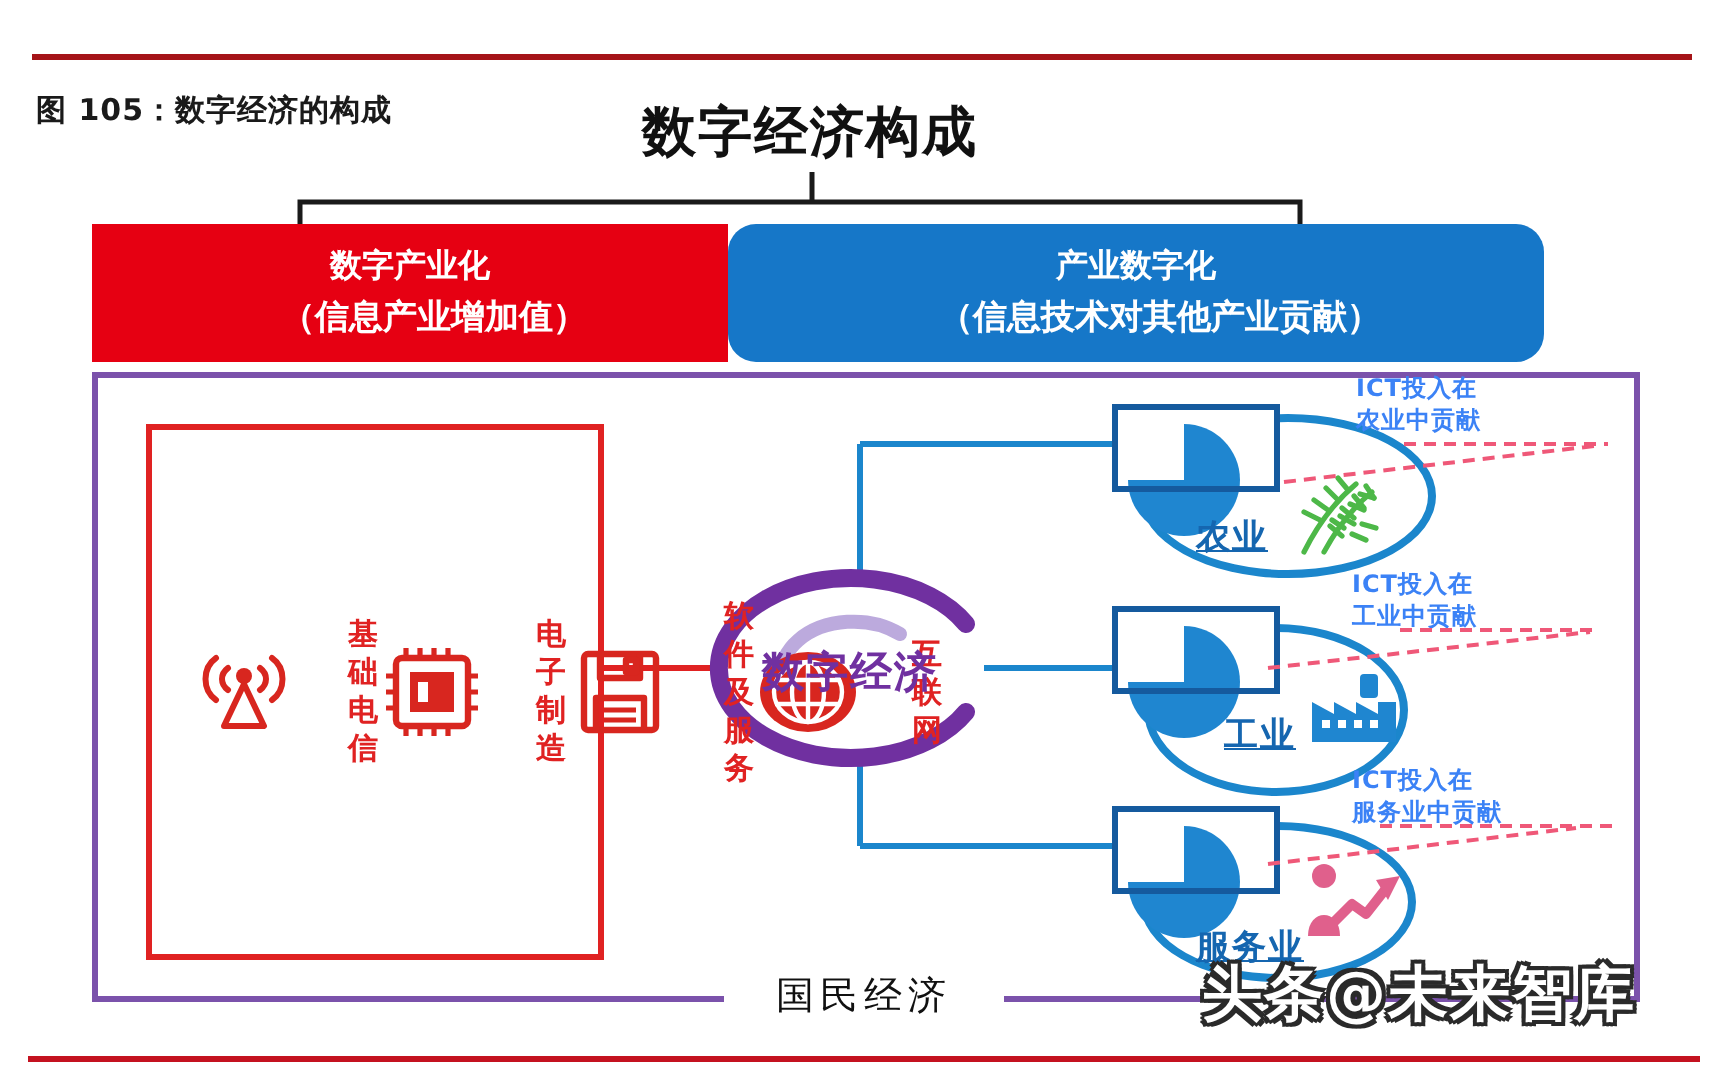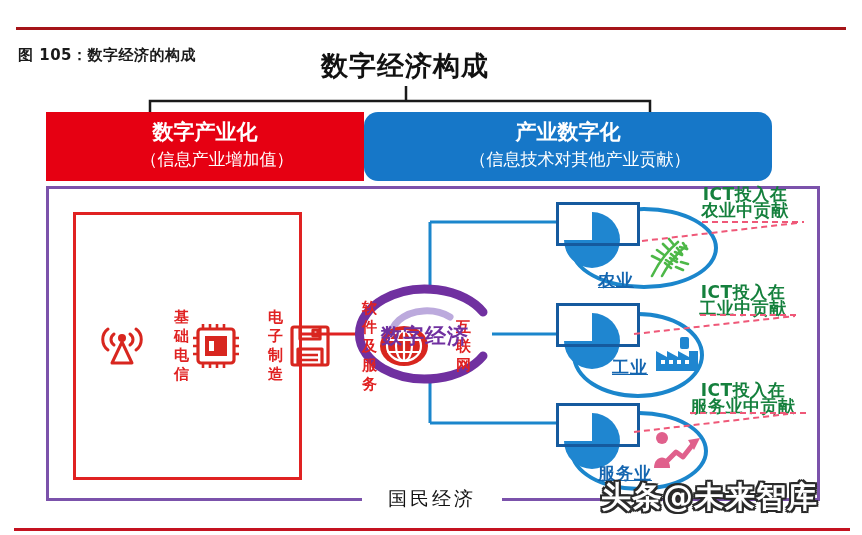--- a/index.html
+++ b/index.html
@@ -9,22 +9,22 @@
   .abs{position:absolute;}
 
   .caption{left:18px;top:6px;font-size:15px;font-weight:bold;color:#1a1a1a;letter-spacing:.5px;margin-top:40px;}
   .caption-rule{left:16px;top:27px;width:830px;height:3px;background:#a51418;}
 
   .main-title{left:270px;top:48px;width:270px;text-align:center;font-size:27px;font-weight:bold;color:#111;letter-spacing:1px;}
 
   .hdr-box{top:112px;height:69px;color:#fff;text-align:center;padding-top:7px;}
   .hdr-red{left:46px;width:318px;background:#e60012;}
   .hdr-blue{left:364px;width:408px;background:#1677c8;border-radius:14px;}
-  .hdr-line1{font-size:21px;font-weight:bold;line-height:27px;}
-  .hdr-line2{font-size:17px;font-weight:normal;line-height:26px;padding-left:24px;}
+  .hdr-line1{font-size:16px;font-weight:bold;line-height:27px;}
+  .hdr-line2{font-size:17px;font-weight:bold;line-height:26px;padding-left:24px;}
 
   .frame{left:46px;top:186px;width:774px;height:315px;border:3px solid #7b52ab;background:#fff;z-index:0;}
 
   .items-box{left:73px;top:212px;width:229px;height:268px;border:3px solid #e02222;background:#fff;z-index:2;
              display:flex;flex-direction:row;justify-content:space-around;padding:8px 0 8px 20px;}
   .item-row{display:flex;align-items:center;gap:26px;}
   .item-icon{width:52px;height:50px;flex:0 0 52px;display:flex;align-items:center;justify-content:center;}
   .item-label{font-size:15px;font-weight:bold;color:#e02222;letter-spacing:1px;}
 
   svg.overlay{left:0;top:0;width:862px;height:535px;pointer-events:none;}
@@ -34,21 +34,21 @@
 
   .ellipse{border:4px solid #1b86cc;border-radius:50%;background:#fff;z-index:2;}
   .monitor-fill{background:#fff;z-index:3;}
   .monitor-frame{border:3px solid #155a9e;background:transparent;z-index:5;}
   .disc{width:56px;height:56px;border-radius:50%;z-index:4;
         background:conic-gradient(#1f86d0 0 270deg,transparent 270deg 360deg);}
 
   .sector-label{font-size:17px;font-weight:bold;color:#1566b0;z-index:6;text-decoration:underline;letter-spacing:1px;}
   .sector-icon{z-index:6;}
 
-  .ict-note{width:134px;text-align:center;font-size:17px;font-weight:bold;color:#15803d;line-height:16px;z-index:6;letter-spacing:.5px;}
+  .ict-note{width:134px;font-size:12px;font-weight:bold;color:#3b82f6;line-height:16px;z-index:6;letter-spacing:.5px;}
 
   .footer-label{left:362px;top:485px;width:140px;height:26px;line-height:26px;text-align:center;background:#fff;
                 font-size:19px;font-weight:normal;color:#111;letter-spacing:3px;z-index:6;}
 
   .watermark{left:601px;top:477px;font-size:30px;font-weight:bold;color:#fff;z-index:9;letter-spacing:1px;
              text-shadow:-2px -2px 0 #2a2a2a,2px -2px 0 #2a2a2a,-2px 2px 0 #2a2a2a,2px 2px 0 #2a2a2a,0 -2px 0 #2a2a2a,0 2px 0 #2a2a2a,-2px 0 0 #2a2a2a,2px 0 0 #2a2a2a;}
 
   .bottom-rule{left:14px;top:528px;width:836px;height:3px;background:#c41220;z-index:8;}
 </style>
 </head>
@@ -154,21 +154,21 @@
   <div class="abs monitor-frame" style="left:556px;top:202px;width:84px;height:44px;"></div>
 
   <div class="abs monitor-fill" style="left:556px;top:303px;width:84px;height:44px;"></div>
   <div class="abs disc" style="left:564px;top:313px;"></div>
   <div class="abs monitor-frame" style="left:556px;top:303px;width:84px;height:44px;"></div>
 
   <div class="abs monitor-fill" style="left:556px;top:403px;width:84px;height:44px;"></div>
   <div class="abs disc" style="left:564px;top:413px;"></div>
   <div class="abs monitor-frame" style="left:556px;top:403px;width:84px;height:44px;"></div>
 
-  <div class="abs sector-label" style="left:598px;top:257px;margin-top:12px;">农业</div>
+  <div class="abs sector-label" style="left:598px;top:257px;">农业</div>
   <span class="abs sector-icon" style="left:638px;top:234px;">
     <svg width="58" height="44" viewBox="0 0 58 44">
       <g stroke="#4db848" stroke-width="2.6" fill="none" stroke-linecap="round">
         <path d="M14,42 C20,30 28,18 40,8"></path>
         <path d="M24,42 C30,31 38,20 48,12"></path>
         <path d="M22,26 L14,22 M26,21 L19,16 M31,16 L25,10 M36,11 L31,5 M27,29 L33,34 M32,24 L39,28 M37,18 L44,21 M42,13 L49,15"></path>
         <path d="M34,30 L28,26 M39,25 L33,20 M44,20 L39,14 M49,15 L45,9 M38,33 L45,36 M43,28 L50,30"></path>
       </g>
     </svg>
   </span>

